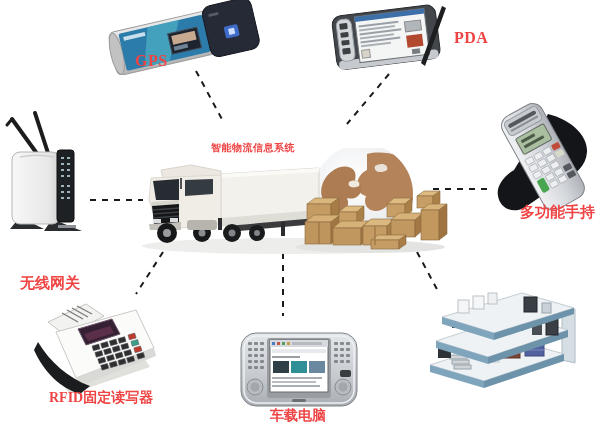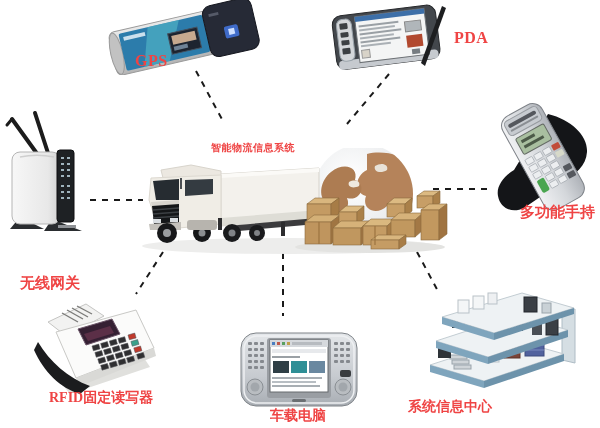--- a/index.html
+++ b/index.html
@@ -420,16 +420,15 @@
     <rect x="96" y="14" width="13" height="15" fill="#3a3f45" stroke="#23272c"></rect>
     <rect x="114" y="20" width="9" height="10" fill="#c9d1d6" stroke="#9aa4ab"></rect>
   </svg>
 
   <div class="label lbl-en" style="left:127px;top:52px;margin-left:8px;">GPS</div>
   <div class="label lbl-en" style="left:454px;top:29px;">PDA</div>
   <div class="label lbl-cn" style="left:20px;top:226px;margin-top:48px;">无线网关</div>
   <div class="label lbl-cn" style="left:520px;top:203px;">多功能手持</div>
   <div class="label lbl-cn-sm" style="left:37px;top:389px;margin-left:12px;">RFID固定读写器</div>
   <div class="label lbl-cn-sm" style="left:270px;top:407px;">车载电脑</div>
-  <div class="label lbl-cn-sm" style="left:408px;top:398px;">系统信息中心</div>
   <div class="label center-title" style="left:211px;top:141px;">智能物流信息系统</div>
 
 </div>
 
 </body></html>

